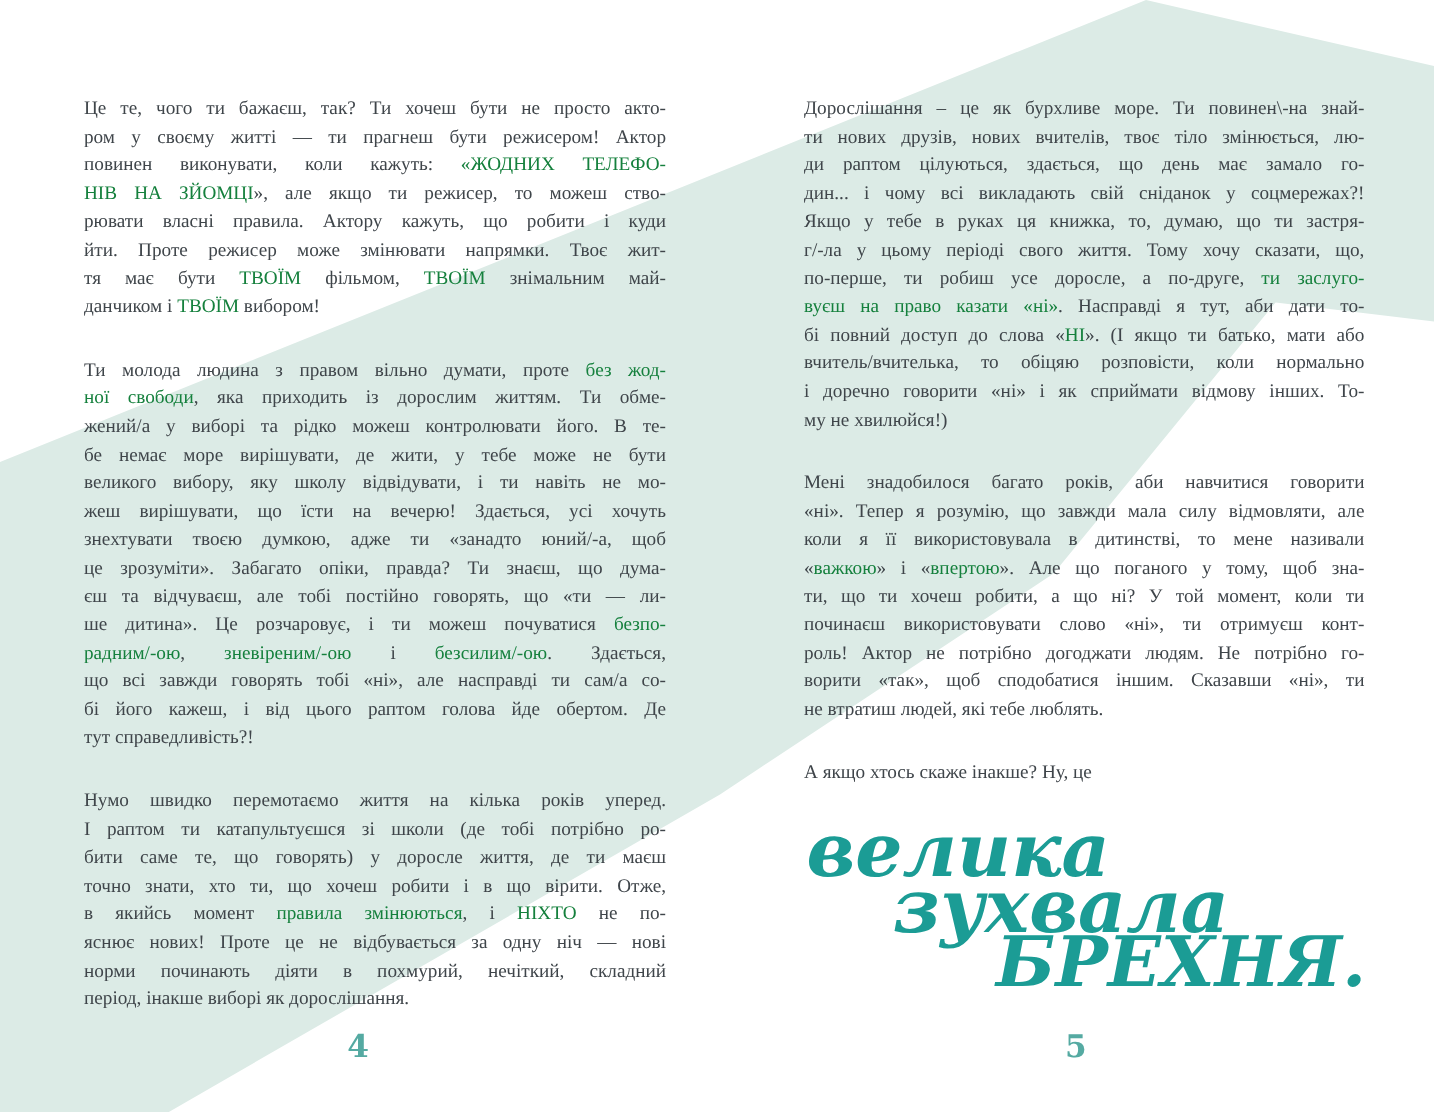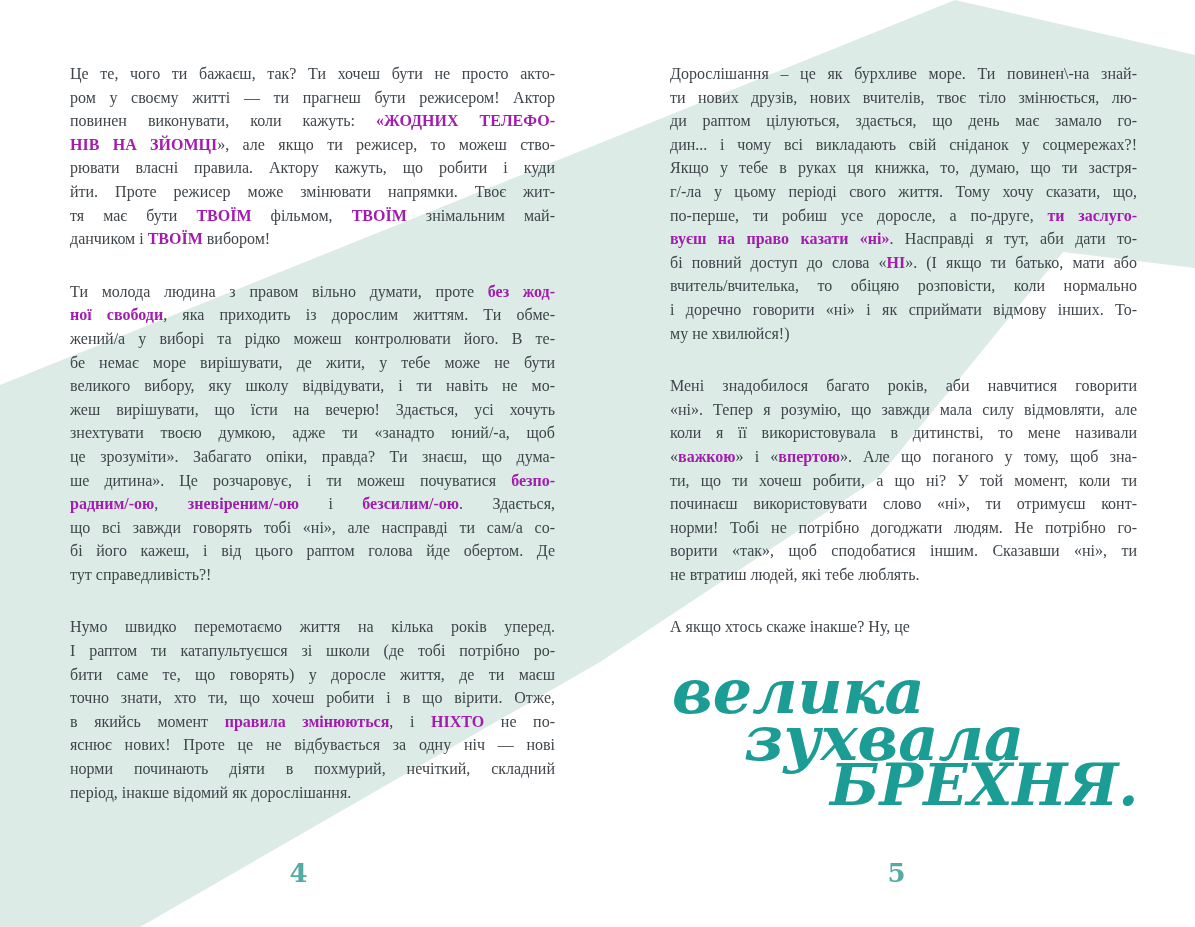--- a/index.html
+++ b/index.html
@@ -2,30 +2,30 @@
 <html><head>
 <meta charset="utf-8">
 <style>
   html,body{margin:0;padding:0;}
   body{
     width:1195px;height:927px;position:relative;overflow:hidden;
     background:#ffffff;
     font-family:"Liberation Serif",serif;
   }
   #bg{position:absolute;left:0;top:0;width:1195px;height:927px;z-index:0;}
-  .page-col{position:absolute;top:62px;z-index:1;}
+  .page-col{position:absolute;top:79px;z-index:1;}
   #left-col{left:70px;width:485px;}
   #right-col{left:670px;width:467px;}
   .para{margin:0 0 29px 0;}
   .pline{
     font-size:16px;line-height:23.6px;color:#3f454a;
     text-align:justify;text-align-last:justify;
   }
   .pline.plast{text-align-last:left;}
-  .accent{color:#a21caf;font-weight:700;margin-top:16px;}
+  .accent{color:#15803d;font-weight:400;margin-top:16px;}
   .display-block{margin-top:3px;}
   .display-line{
     font-family:"DejaVu Serif",serif;font-weight:700;
     color:#1b9c95;line-height:47px;font-size:58px;white-space:nowrap;font-style:italic;
   }
   .display-line.italic{font-style:italic;font-size:62px;}
   .pagenum{
     position:absolute;top:858px;width:597px;text-align:center;z-index:1;
     font-family:"DejaVu Serif",serif;font-weight:700;font-size:26px;color:#55aaa2;
   }
@@ -52,35 +52,36 @@
     </div>
     <div class="para">
       <div class="pline"><span>Ти молода людина з правом вільно думати, проте </span><span class="accent">без жод-</span></div>
       <div class="pline"><span class="accent">ної свободи</span><span>, яка приходить із дорослим життям. Ти обме-</span></div>
       <div class="pline"><span>жений/а у виборі та рідко можеш контролювати його. В те-</span></div>
       <div class="pline"><span>бе немає море вирішувати, де жити, у тебе може не бути</span></div>
       <div class="pline"><span>великого вибору, яку школу відвідувати, і ти навіть не мо-</span></div>
       <div class="pline"><span>жеш вирішувати, що їсти на вечерю! Здається, усі хочуть</span></div>
       <div class="pline"><span>знехтувати твоєю думкою, адже ти «занадто юний/-а, щоб</span></div>
       <div class="pline"><span>це зрозуміти». Забагато опіки, правда? Ти знаєш, що дума-</span></div>
+      <div class="pline"><span>єш та відчуваєш, але тобі постійно говорять, що «ти — ли-</span></div>
       <div class="pline"><span>ше дитина». Це розчаровує, і ти можеш почуватися </span><span class="accent">безпо-</span></div>
       <div class="pline"><span class="accent">радним/-ою</span><span>, </span><span class="accent">зневіреним/-ою</span><span> і </span><span class="accent">безсилим/-ою</span><span>. Здається,</span></div>
       <div class="pline"><span>що всі завжди говорять тобі «ні», але насправді ти сам/а со-</span></div>
       <div class="pline"><span>бі його кажеш, і від цього раптом голова йде обертом. Де</span></div>
       <div class="pline plast"><span>тут справедливість?!</span></div>
     </div>
     <div class="para">
       <div class="pline"><span>Нумо швидко перемотаємо життя на кілька років уперед.</span></div>
       <div class="pline"><span>І раптом ти катапультуєшся зі школи (де тобі потрібно ро-</span></div>
       <div class="pline"><span>бити саме те, що говорять) у доросле життя, де ти маєш</span></div>
       <div class="pline"><span>точно знати, хто ти, що хочеш робити і в що вірити. Отже,</span></div>
       <div class="pline"><span>в якийсь момент </span><span class="accent">правила змінюються</span><span>, і </span><span class="accent">НІХТО</span><span> не по-</span></div>
       <div class="pline"><span>яснює нових! Проте це не відбувається за одну ніч — нові</span></div>
       <div class="pline"><span>норми починають діяти в похмурий, нечіткий, складний</span></div>
-      <div class="pline plast"><span>період, інакше відомий як дорослішання.</span></div>
+      <div class="pline plast"><span>період, інакше виборі як дорослішання.</span></div>
     </div>
   </div>
 
 <div id="right-col" class="page-col">
   <div>
       <div class="para">
         <div class="pline"><span>Дорослішання – це як бурхливе море. Ти повинен\-на знай-</span></div>
         <div class="pline"><span>ти нових друзів, нових вчителів, твоє тіло змінюється, лю-</span></div>
         <div class="pline"><span>ди раптом цілуються, здається, що день має замало го-</span></div>
         <div class="pline"><span>дин... і чому всі викладають свій сніданок у соцмережах?!</span></div>
@@ -93,21 +94,21 @@
         <div class="pline"><span>і доречно говорити «ні» і як сприймати відмову інших. То-</span></div>
         <div class="pline plast"><span>му не хвилюйся!)</span></div>
       </div>
       <div class="para">
         <div class="pline"><span>Мені знадобилося багато років, аби навчитися говорити</span></div>
         <div class="pline"><span>«ні». Тепер я розумію, що завжди мала силу відмовляти, але</span></div>
         <div class="pline"><span>коли я її використовувала в дитинстві, то мене називали</span></div>
         <div class="pline"><span>«</span><span class="accent">важкою</span><span>» і «</span><span class="accent">впертою</span><span>». Але що поганого у тому, щоб зна-</span></div>
         <div class="pline"><span>ти, що ти хочеш робити, а що ні? У той момент, коли ти</span></div>
         <div class="pline"><span>починаєш використовувати слово «ні», ти отримуєш конт-</span></div>
-        <div class="pline"><span>норми! Тобі не потрібно догоджати людям. Не потрібно го-</span></div>
+        <div class="pline"><span>роль! Актор не потрібно догоджати людям. Не потрібно го-</span></div>
         <div class="pline"><span>ворити «так», щоб сподобатися іншим. Сказавши «ні», ти</span></div>
         <div class="pline plast"><span>не втратиш людей, які тебе люблять.</span></div>
       </div>
       <div class="para">
         <div class="pline plast"><span>А якщо хтось скаже інакше? Ну, це</span></div>
       </div>
     </div>
   <div class="display-block">
       <div class="display-line italic" style="padding-left: 2px;">велика</div>
       <div class="display-line italic" style="padding-left: 74px;">зухвала</div>

